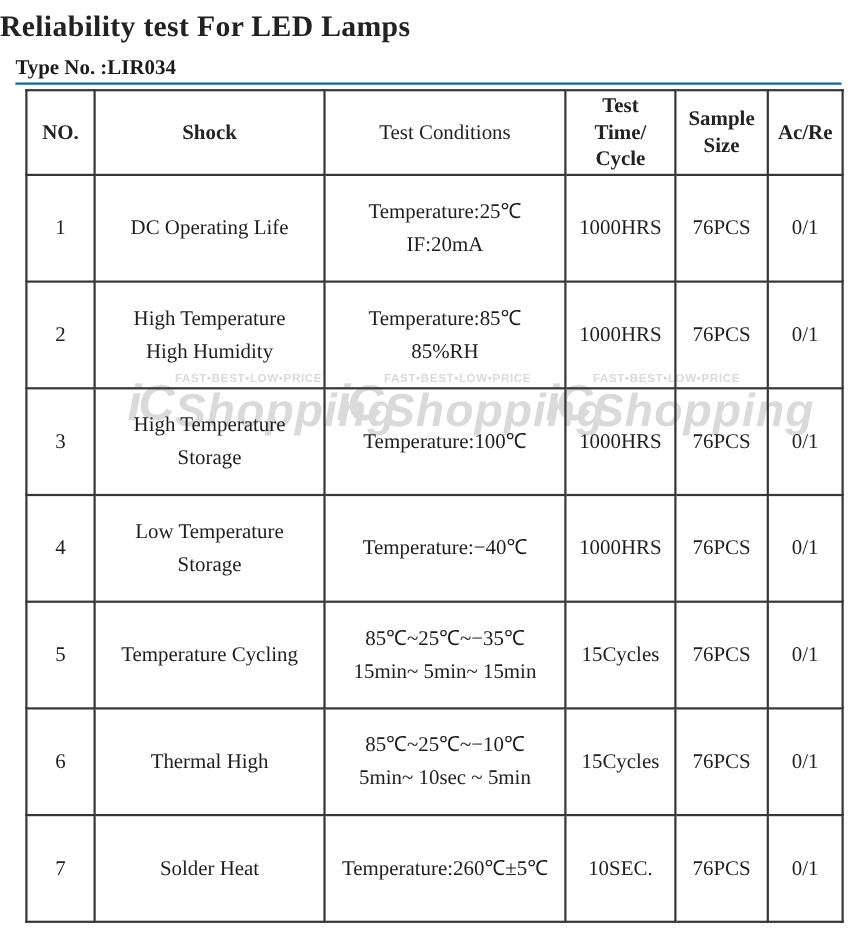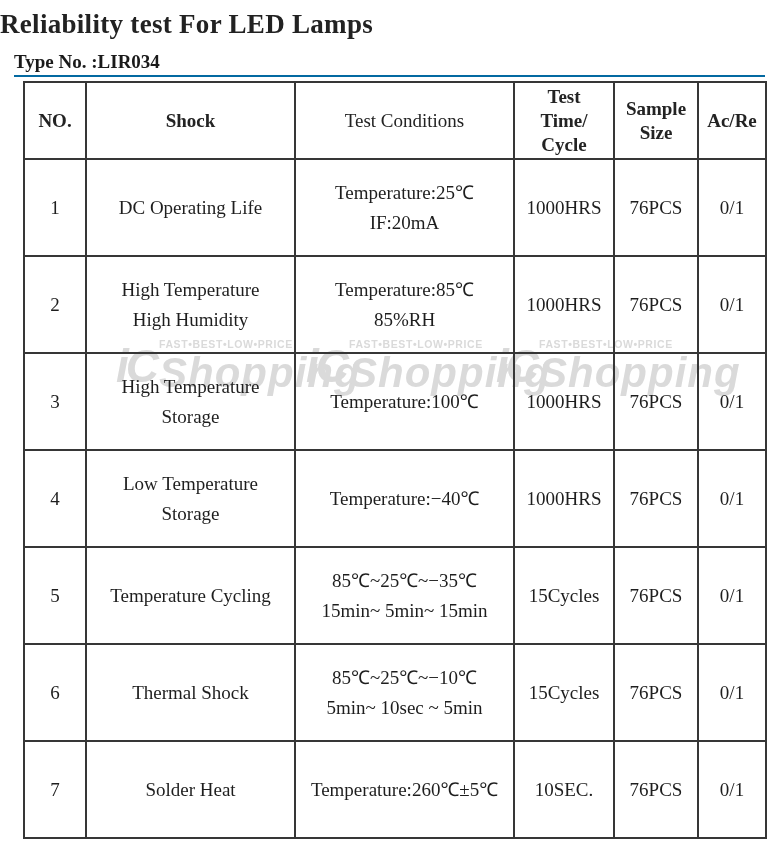--- a/index.html
+++ b/index.html
@@ -205,21 +205,21 @@
         <td>5</td>
         <td>Temperature Cycling</td>
         <td>85℃~25℃~−35℃
 15min~ 5min~ 15min</td>
         <td>15Cycles</td>
         <td>76PCS</td>
         <td>0/1</td>
       </tr>
       <tr>
         <td>6</td>
-        <td>Thermal Shock</td>
+        <td>Thermal High</td>
         <td>85℃~25℃~−10℃
 5min~ 10sec ~ 5min</td>
         <td>15Cycles</td>
         <td>76PCS</td>
         <td>0/1</td>
       </tr>
       <tr>
         <td>7</td>
         <td>Solder Heat</td>
         <td>Temperature:260℃±5℃</td>

